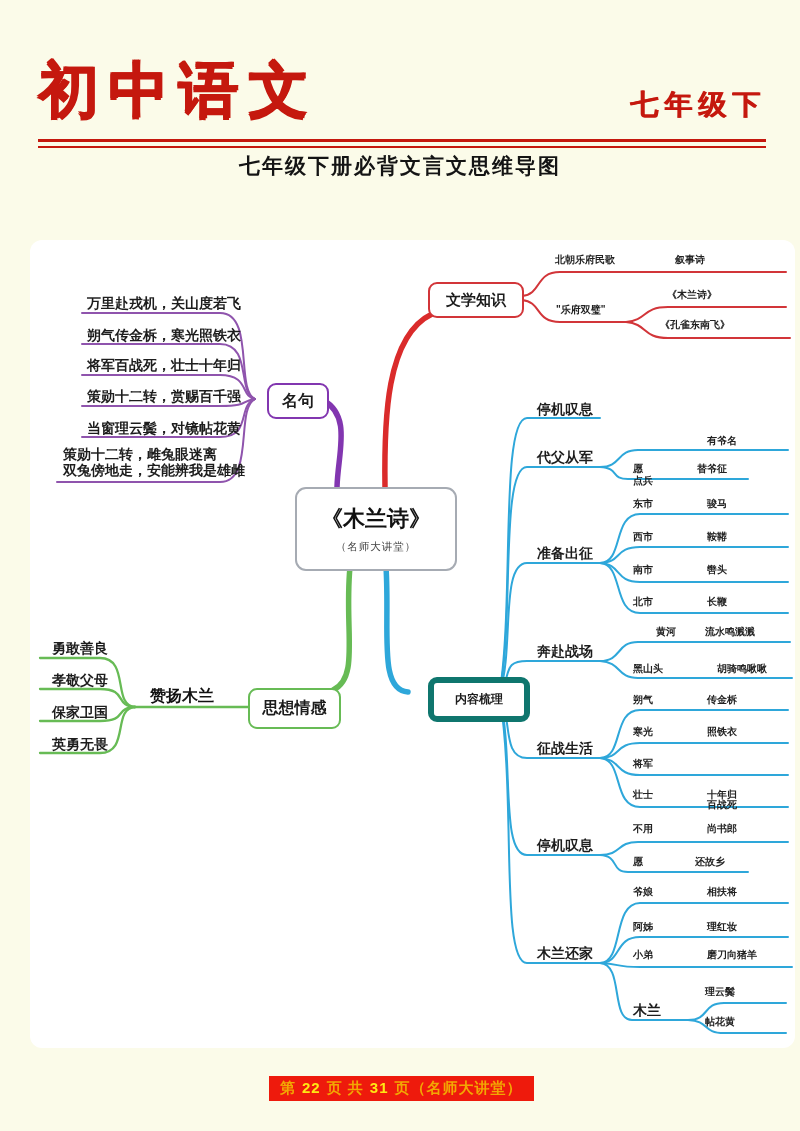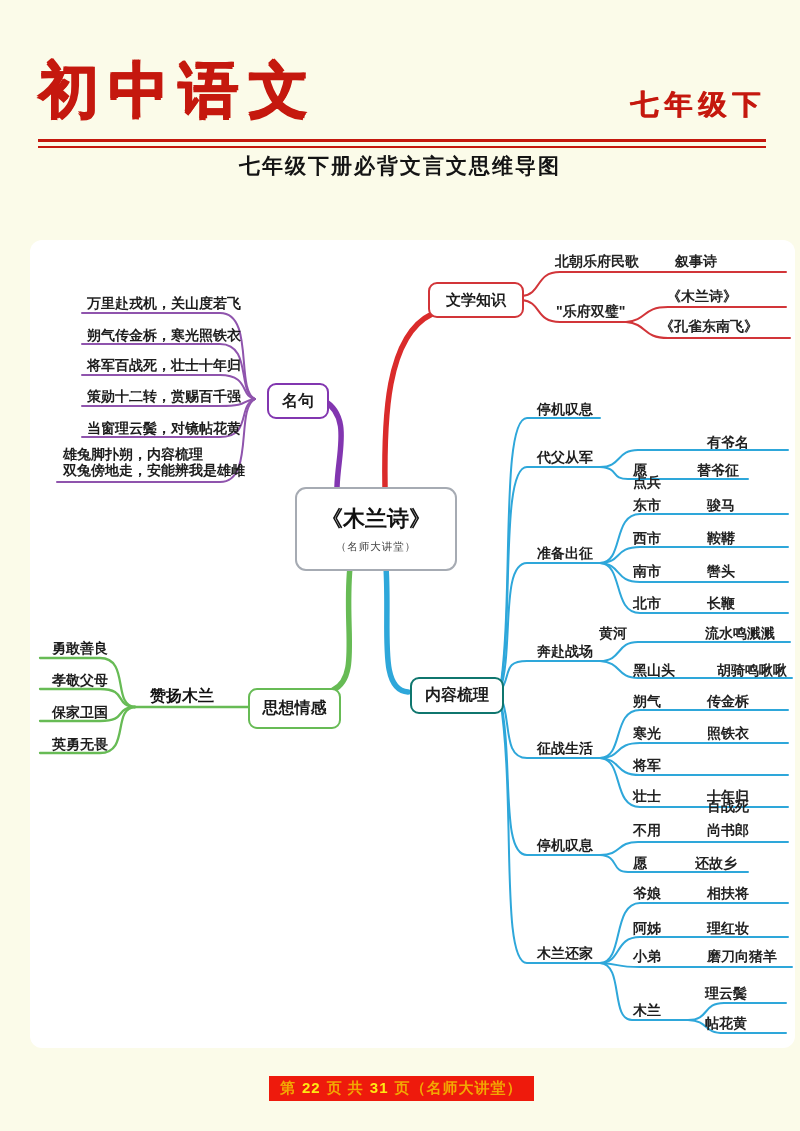--- a/index.html
+++ b/index.html
@@ -38,21 +38,21 @@
     position:absolute;background:#fff;border-radius:9px;
     display:flex;align-items:center;justify-content:center;
     font-weight:bold;white-space:nowrap;
   }
   .node-center{
     border:2.5px solid #a6abb3;border-radius:11px;
     flex-direction:column;gap:6px;
   }
   .center-title{font-size:22px;font-weight:bold;color:#111;}
   .center-sub{font-size:10.5px;font-weight:normal;color:#444;letter-spacing:1px;}
-  .lbl{position:absolute;font-size:14px;font-weight:600;white-space:nowrap;color:#222;}
+  .lbl{position:absolute;font-size:10px;font-weight:600;white-space:nowrap;color:#222;}
   .grp{position:absolute;font-size:14px;font-weight:600;white-space:nowrap;color:#1d1d1d;}
   .quote{position:absolute;font-size:14px;font-weight:600;white-space:nowrap;color:#1d1d1d;}
   .bold-sub{position:absolute;font-size:16px;font-weight:bold;white-space:nowrap;color:#111;}
   
   .footer{
     left:269px;top:1076px;background:#ee1a0c;color:#f2a703;
     font-size:15px;font-weight:bold;padding:3px 9px;white-space:nowrap;
     letter-spacing:1px;
   }
   .footer .num{color:#ffe713;margin:0 4px;}
@@ -144,31 +144,31 @@
   <div class="lbl" style="left:526px;top:63px;">"乐府双璧"</div>
   <div class="lbl" style="left:637px;top:48px;">《木兰诗》</div>
   <div class="lbl" style="left:630px;top:78px;">《孔雀东南飞》</div>
 
   <div class="node" style="left:237px;top:143px;width:58px;height:32px;border:2px solid #8236b0;font-size:16px;">名句</div>
   <div class="quote" style="left:57px;top:55px;">万里赴戎机，关山度若飞</div>
   <div class="quote" style="left:57px;top:87px;">朔气传金柝，寒光照铁衣</div>
   <div class="quote" style="left:57px;top:117px;">将军百战死，壮士十年归</div>
   <div class="quote" style="left:57px;top:148px;">策勋十二转，赏赐百千强</div>
   <div class="quote" style="left:57px;top:180px;">当窗理云鬓，对镜帖花黄</div>
-  <div class="quote" style="left:33px;top:206px;">雄兔脚扑朔，内容梳理</div>
+  <div class="quote" style="left:33px;top:206px;">策勋十二转，雌兔眼迷离</div>
   <div class="quote" style="left:33px;top:222px;">双兔傍地走，安能辨我是雄雌</div>
 
   <div class="node" style="left:218px;top:448px;width:89px;height:37px;border:2px solid #67bb55;font-size:16px;">思想情感</div>
   <div class="bold-sub" style="left:120px;top:446px;text-align:center;">赞扬木兰</div>
   <div class="quote" style="left:22px;top:400px;">勇敢善良</div>
   <div class="quote" style="left:22px;top:432px;">孝敬父母</div>
   <div class="quote" style="left:22px;top:464px;">保家卫国</div>
   <div class="quote" style="left:22px;top:496px;">英勇无畏</div>
 
-  <div class="node" style="left:380px;top:437px;width:90px;height:33px;border:2px solid #0f766e;font-size:16px;">内容梳理</div>
+  <div class="node" style="left:398px;top:437px;width:90px;height:33px;border:6px solid #0f766e;font-size:12px;">内容梳理</div>
   <div class="grp" style="left:507px;top:161px;">停机叹息</div>
   <div class="grp" style="left:507px;top:209px;">代父从军</div>
   <div class="grp" style="left:507px;top:305px;">准备出征</div>
   <div class="grp" style="left:507px;top:403px;">奔赴战场</div>
   <div class="grp" style="left:507px;top:500px;">征战生活</div>
   <div class="grp" style="left:507px;top:597px;">停机叹息</div>
   <div class="grp" style="left:507px;top:705px;">木兰还家</div>
 
   <div class="lbl" style="left:603px;top:194px;margin-top:40px;">点兵</div>
   <div class="lbl" style="left:677px;top:194px;">有爷名</div>
@@ -177,21 +177,21 @@
 
   <div class="lbl" style="left:603px;top:257px;">东市</div>
   <div class="lbl" style="left:677px;top:257px;">骏马</div>
   <div class="lbl" style="left:603px;top:290px;">西市</div>
   <div class="lbl" style="left:677px;top:290px;">鞍鞯</div>
   <div class="lbl" style="left:603px;top:323px;">南市</div>
   <div class="lbl" style="left:677px;top:323px;">辔头</div>
   <div class="lbl" style="left:603px;top:355px;">北市</div>
   <div class="lbl" style="left:677px;top:355px;">长鞭</div>
 
-  <div class="lbl" style="left:569px;top:385px;text-align:center;">黄河</div>
+  <div class="lbl" style="left:626px;top:385px;text-align:center;">黄河</div>
   <div class="lbl" style="left:675px;top:385px;">流水鸣溅溅</div>
   <div class="lbl" style="left:603px;top:422px;">黑山头</div>
   <div class="lbl" style="left:687px;top:422px;">胡骑鸣啾啾</div>
 
   <div class="lbl" style="left:603px;top:453px;">朔气</div>
   <div class="lbl" style="left:677px;top:453px;">传金柝</div>
   <div class="lbl" style="left:603px;top:485px;">寒光</div>
   <div class="lbl" style="left:677px;top:485px;">照铁衣</div>
   <div class="lbl" style="left:603px;top:517px;">将军</div>
   <div class="lbl" style="left:677px;top:517px;margin-top:41px;">百战死</div>

